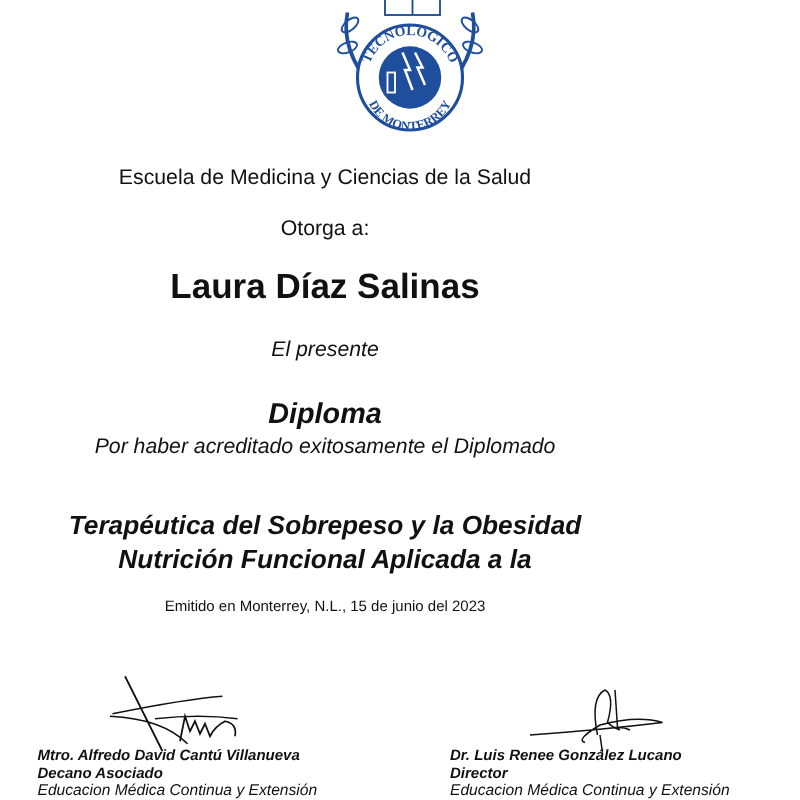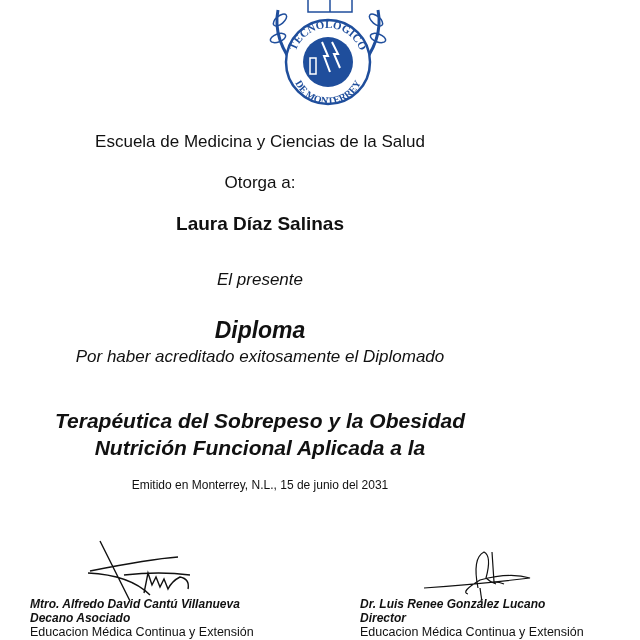--- a/index.html
+++ b/index.html
@@ -1,29 +1,29 @@
 <!DOCTYPE html>
 <html><head>
 <meta charset="utf-8">
 <style>
   html, body { margin:0; padding:0; }
   body { width:640px; height:640px; background:#ffffff; position:relative; overflow:hidden; font-family:"Liberation Sans", sans-serif; color:#111; }
   .abs { position:absolute; left:0; width:520px; text-align:center; }
   .logo { position:absolute; left:258px; top:-10px; width:140px; height:120px; }
   .school { top:132px; font-size:17px; }
   .otorga { top:173px; font-size:17px; }
-  .name { top:213px; font-size:19px; font-weight:bold; }
+  .name { top:213px; font-size:28px; font-weight:bold; }
   .presente { top:270px; font-size:17px; font-style:italic;text-align:center; }
   .diploma { top:317px; font-size:23px; font-weight:bold; font-style:italic; }
   .por { top:347px; font-size:17px; font-style:italic; }
   .course { top:407px; font-size:21px; font-weight:bold; font-style:italic; line-height:27px; }
   .emitido { top:478px; font-size:12px; }
   .sig { position:absolute; text-align:left; font-size:12px; line-height:14px; }
   .sig .n, .sig .r { font-weight:bold; font-style:italic; }
-  .sig .d { font-size:12.5px; }
+  .sig .d { font-style:italic; font-size:12.5px; }
   .sig1 { left:30px; width:270px; top:597px; }
   .sig2 { left:360px; width:290px; top:597px; }
   .scribble { position:absolute; }
 </style>
 </head>
 <body>
 
 <svg class="logo" viewBox="0 0 140 120">
   <path d="M20 20 Q14 50 40 80" stroke="#1f4e9c" stroke-width="3" fill="none"></path>
   <path d="M120 20 Q126 50 100 80" stroke="#1f4e9c" stroke-width="3" fill="none"></path>
@@ -49,21 +49,21 @@
 <div class="abs school">Escuela de Medicina y Ciencias de la Salud</div>
 <div class="abs otorga">Otorga a:</div>
 <div class="abs name">Laura Díaz Salinas</div>
 <div class="abs presente">El presente</div>
 <div class="abs diploma">Diploma</div>
 <div class="abs por">Por haber acreditado exitosamente el Diplomado</div>
 <div class="abs course">
   <div>Terapéutica del Sobrepeso y la Obesidad</div>
   <div>Nutrición Funcional Aplicada a la</div>
 </div>
-<div class="abs emitido">Emitido en Monterrey, N.L., 15 de junio del 2031</div>
+<div class="abs emitido">Emitido en Monterrey, N.L., 15 de junio del 2023</div>
 
 <svg class="scribble" style="left:60px;top:535px;width:200px;height:70px" viewBox="0 0 200 70">
   <path d="M40 6 L70 66 M30 36 Q90 24 118 22 M28 38 Q70 40 90 60 M64 40 Q100 36 130 40" stroke="#111" stroke-width="1.4" fill="none"></path>
   <path d="M84 58 L88 38 L92 50 L96 42 L100 52 L104 44 L108 54 Q112 46 120 42 Q130 44 128 54" stroke="#111" stroke-width="1.4" fill="none"></path>
 </svg>
 <svg class="scribble" style="left:420px;top:548px;width:140px;height:56px" viewBox="0 0 140 56">
   <path d="M4 40 Q60 36 110 30 Q90 24 60 32 Q40 44 48 46" stroke="#111" stroke-width="1.2" fill="none"></path>
   <path d="M58 40 Q52 10 64 4 Q72 8 66 30 Q70 34 76 36 M72 4 L74 34 Q80 34 84 36" stroke="#111" stroke-width="1.2" fill="none"></path>
   <path d="M60 40 L62 54" stroke="#111" stroke-width="1.2" fill="none"></path>
 </svg>

